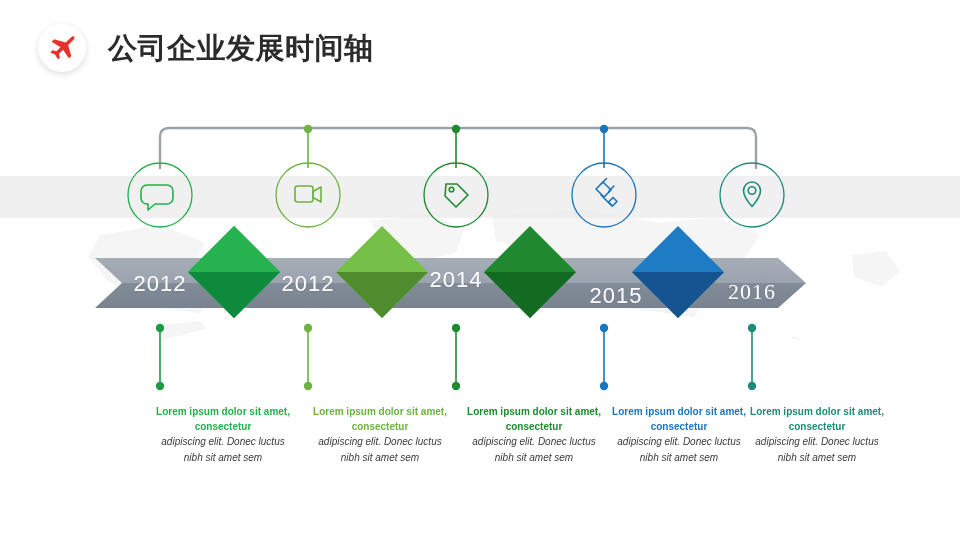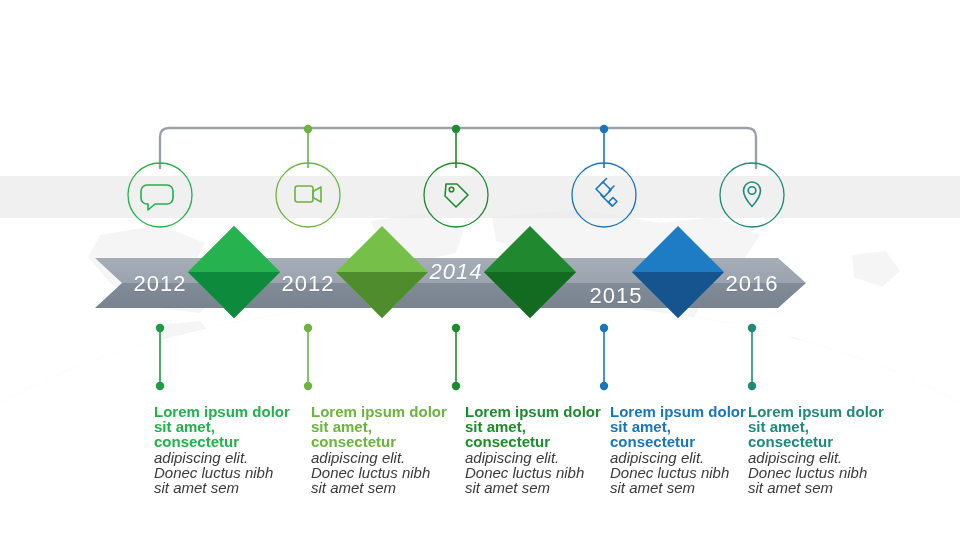--- a/index.html
+++ b/index.html
@@ -49,21 +49,21 @@
   
   .year{
     position:absolute;transform:translate(-50%,-50%);
     color:#ffffff;font-size:22px;letter-spacing:1px;
     white-space:nowrap;
     text-shadow:0 1px 1px rgba(0,0,0,.08);
   }
 
   
   .desc{
-    position:absolute;width:138px;font-size:15px;line-height:15.2px;
+    position:absolute;width:138px;font-size:10px;line-height:15.2px;text-align:center;
   }
   .desc .lead{font-weight:bold;display:block;}
   .desc .body{color:#3a3a3a;display:block;font-style:italic;}
 </style>
 </head>
 <body>
 
 <div id="stage">
 
   <div class="bg-layer">
@@ -80,20 +80,28 @@
         <path d="M452 22 L540 14 L620 28 L676 22 L720 40 L700 70 L640 84 L566 74 L500 60 L456 46 Z"></path>
         <path d="M560 92 L626 88 L664 104 L650 130 L600 138 L566 118 Z"></path>
         <path d="M700 150 L754 142 L790 160 L780 186 L736 196 L704 176 Z"></path>
         <path d="M812 60 L846 56 L860 76 L842 92 L814 82 Z"></path>
       </g>
     </svg>
 
     <div class="bg-ellipse"></div>
   </div>
 
+  <div class="header">
+    <div class="logo-circle">
+      <svg width="30" height="30" viewBox="0 0 32 32">
+        <path d="M29.4 4.1c-.9-.9-2.6-.6-3.9.6l-5.6 5.3-12.4-3.3-2.6 2.5 9.6 5.9-4.5 4.3-4.4-.9-2 1.9 5.1 2.9 3.1 4.9 1.9-1.9-.9-4.2 4.4-4.3 6.1 9.2 2.6-2.5-3.4-11.8 5.6-5.3c1.3-1.2 1.6-2.8.7-3.7z" fill="#e8312a"></path>
+      </svg>
+    </div>
+    <div class="title">公司企业发展时间轴</div>
+  </div>
 
   <svg class="overlay" viewBox="0 0 960 540">
 
     <g>
       <path d="M160 168 L160 137 Q160 128 169 128 L747 128 Q756 128 756 137 L756 168" fill="none" stroke="#9aa1a8" stroke-width="2.4" stroke-linecap="round"></path>
     </g>
 
     <g>
       <line x1="308" y1="129" x2="308" y2="168" stroke="#6cb33f" stroke-width="1.6"></line>
       <circle cx="308" cy="129" r="4.2" fill="#6cb33f"></circle>
@@ -228,23 +236,23 @@
     </g>
     <g>
       <line x1="752" y1="328" x2="752" y2="386" stroke="#1f8a7a" stroke-width="1.6"></line>
       <circle cx="752" cy="328" r="4.2" fill="#1f8a7a"></circle>
       <circle cx="752" cy="386" r="4.2" fill="#1f8a7a"></circle>
     </g>
   </svg>
 
   <div class="year" style="left:160px;top:284px;">2012</div>
   <div class="year" style="left:308px;top:284px;">2012</div>
-  <div class="year" style="left:456px;top:272px;font-style:italic;">2014</div>
+  <div class="year" style="left:456px;top:280px;">2014</div>
   <div class="year" style="left:604px;top:296px;margin-left:12px;">2015</div>
-  <div class="year" style="left:752px;top:284px;">2016</div>
+  <div class="year" style="left:752px;top:292px;font-family:Liberation Serif, serif;">2016</div>
 
   <div class="desc" style="left:154px;top:404px;">
     <span class="lead" style="color:#22b14c;">Lorem ipsum dolor sit amet, consectetur</span>
     <span class="body">adipiscing elit. Donec luctus nibh sit amet sem</span>
   </div>
 
   <div class="desc" style="left:311px;top:404px;">
     <span class="lead" style="color:#6cb33f;">Lorem ipsum dolor sit amet, consectetur</span>
     <span class="body">adipiscing elit. Donec luctus nibh sit amet sem</span>
   </div>

